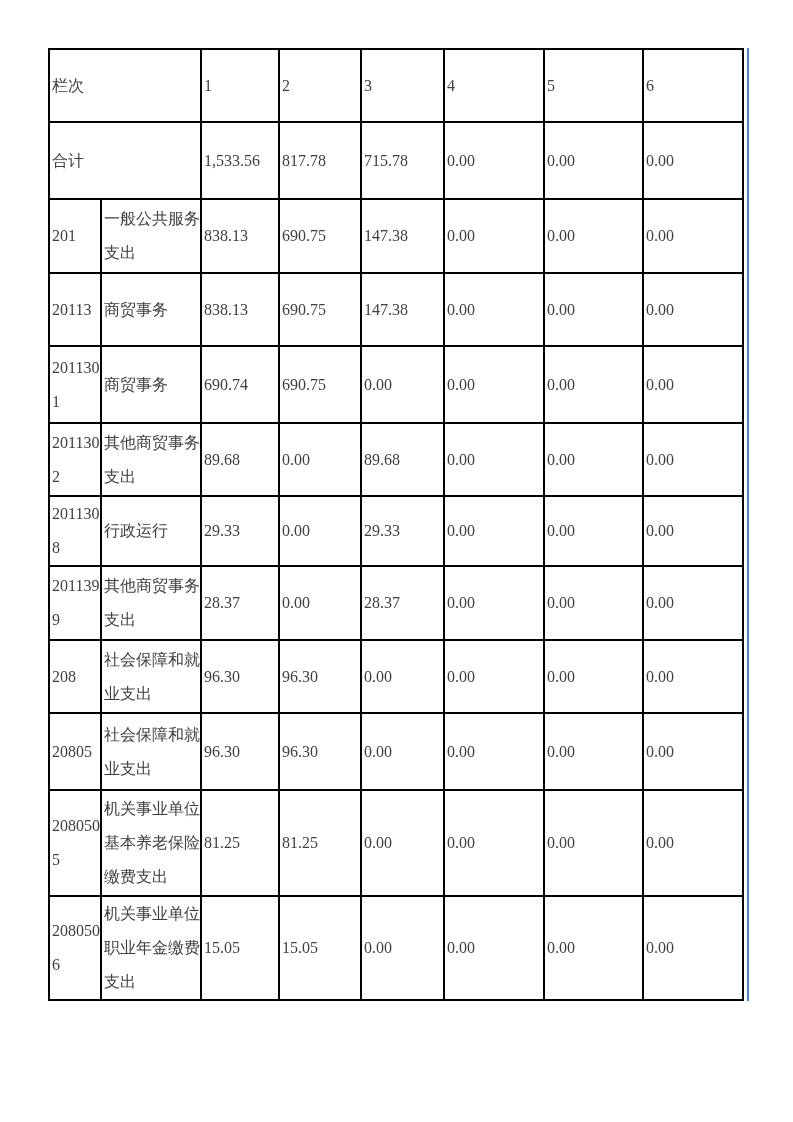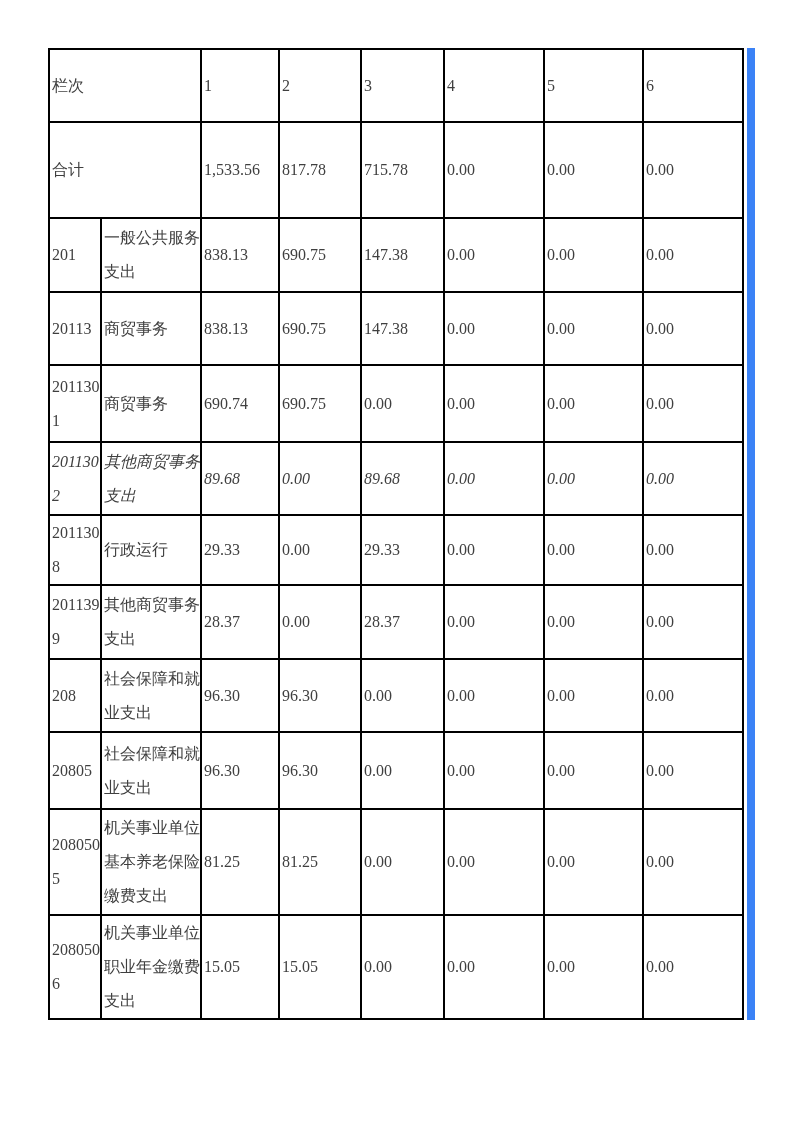--- a/index.html
+++ b/index.html
@@ -14,21 +14,21 @@
     font-family: "Liberation Serif", "DejaVu Serif", serif;
   }
   .sheet {
     position: absolute;
     left: 48px;
     top: 48px;
   }
   
   .tbl-wrap {
     display: inline-block;
-    border-right: 8px solid #3b82f6;
+    border-right: 2px solid #3b82f6;
     padding-right: 3px;
   }
   table.budget {
     border-collapse: collapse;
     table-layout: fixed;
     width: 694px;
   }
   table.budget td {
     border: 2px solid #000000;
     font-size: 16px;
@@ -65,21 +65,21 @@
       <tbody id="tbl-body">
         <tr style="height:73px">
           <td colspan="2">栏次</td>
           <td>1</td>
           <td>2</td>
           <td>3</td>
           <td>4</td>
           <td>5</td>
           <td>6</td>
         </tr>
-        <tr style="height:96px">
+        <tr style="height:77px">
           <td colspan="2">合计</td>
           <td>1,533.56</td>
           <td>817.78</td>
           <td>715.78</td>
           <td>0.00</td>
           <td>0.00</td>
           <td>0.00</td>
         </tr>
       <tr style="height: 74px;">
     <td class="code">201</td>
@@ -104,21 +104,21 @@
           <tr style="height: 77px; margin-top: 16px;">
     <td class="code">2011301</td>
     <td class="desc">商贸事务</td>
     <td>690.74</td>
     <td>690.75</td>
     <td>0.00</td>
     <td>0.00</td>
     <td>0.00</td>
     <td>0.00</td>
   </tr>
-          <tr style="height: 73px; font-style: italic;">
+          <tr style="height: 73px;">
     <td class="code">2011302</td>
     <td class="desc">其他商贸事务支出</td>
     <td>89.68</td>
     <td>0.00</td>
     <td>89.68</td>
     <td>0.00</td>
     <td>0.00</td>
     <td>0.00</td>
   </tr>
           <tr style="height: 63px;">

